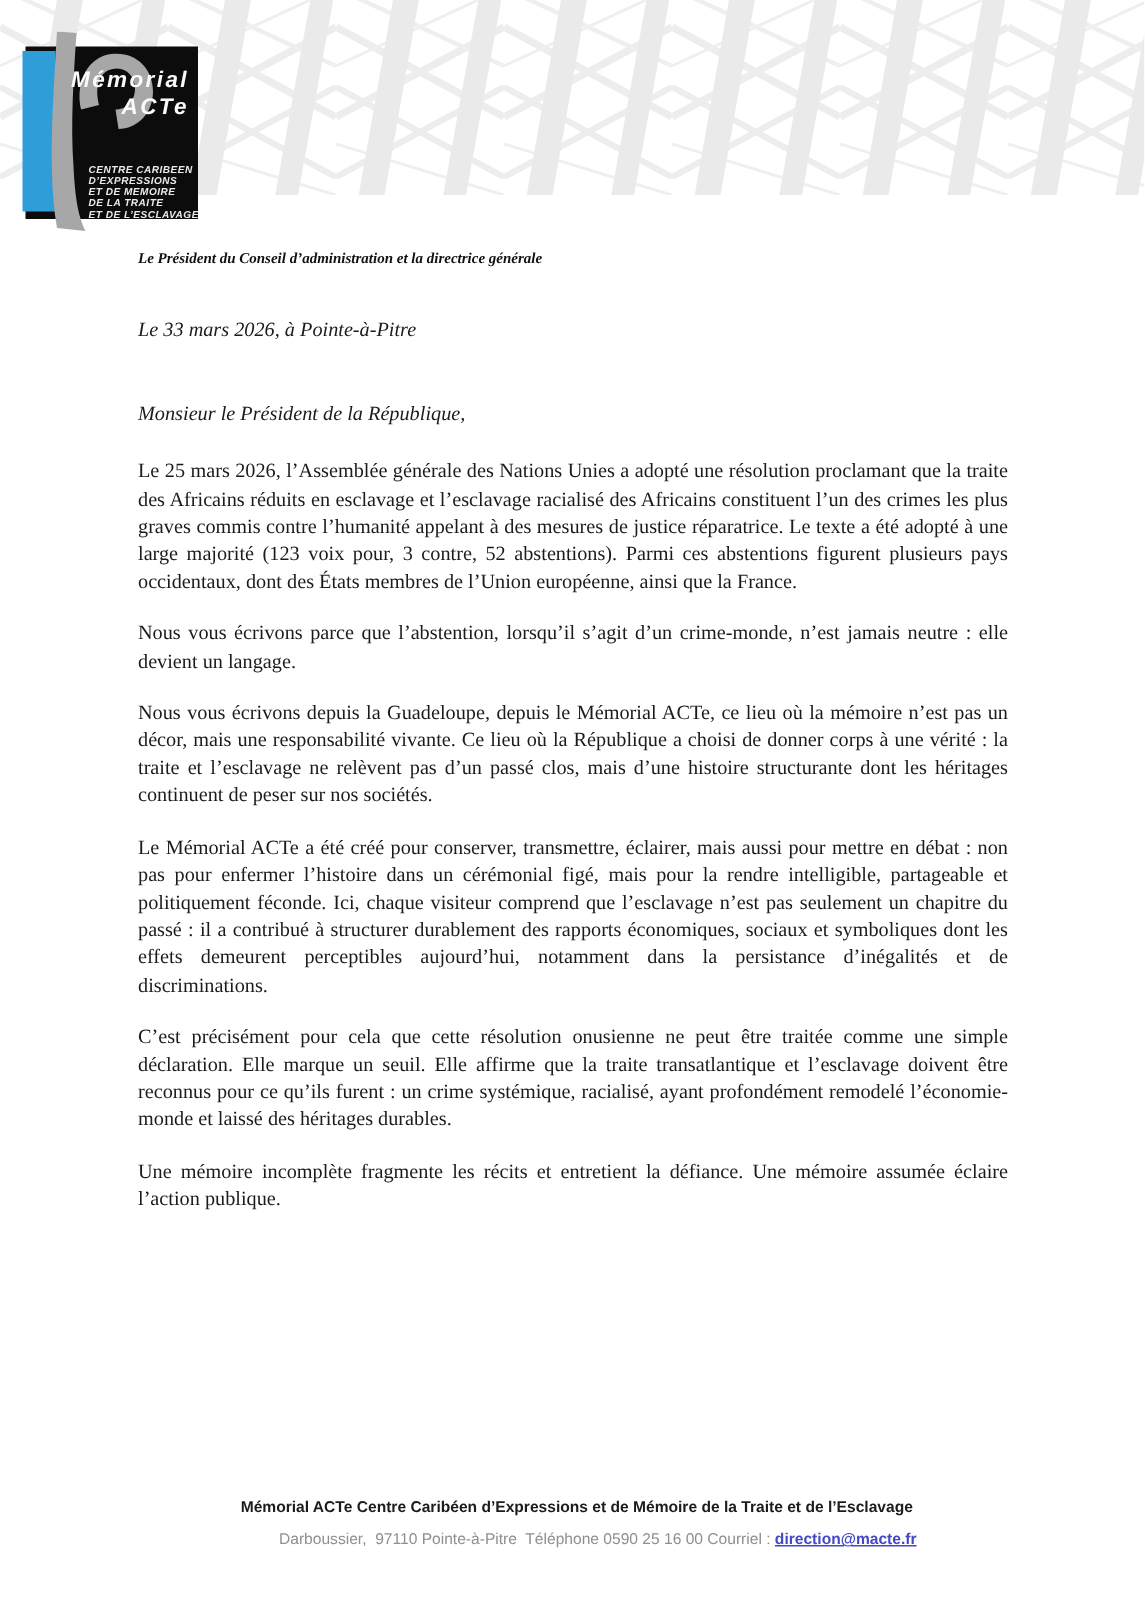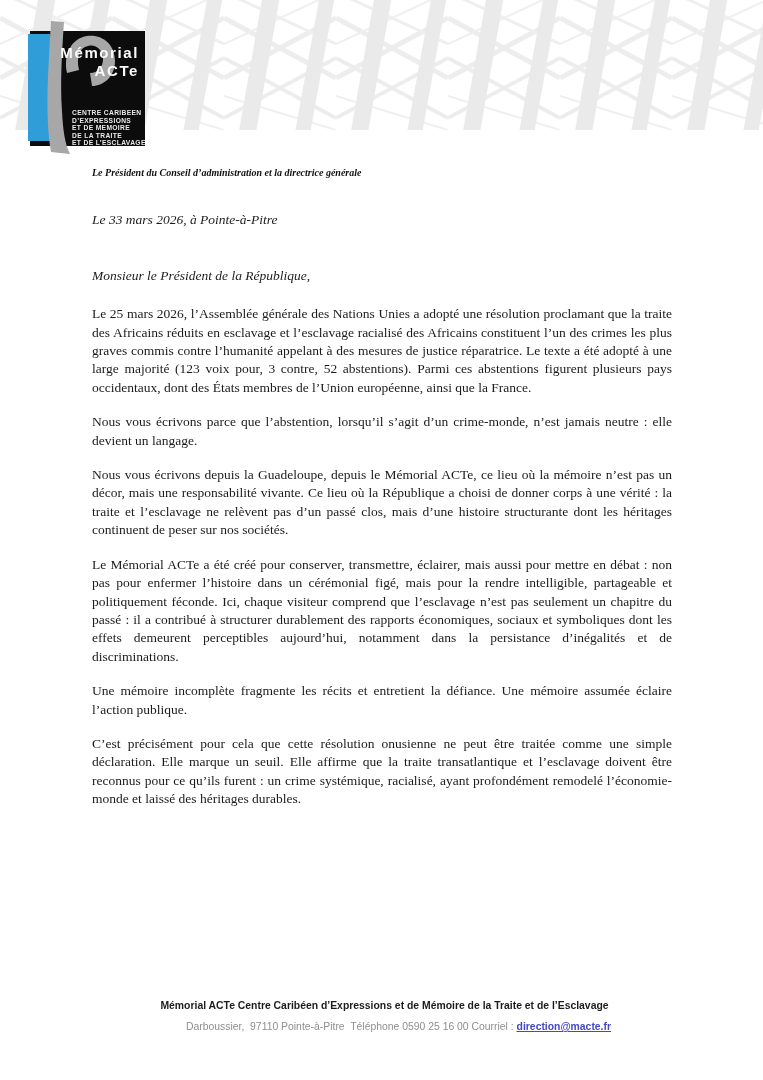--- a/index.html
+++ b/index.html
@@ -7,21 +7,21 @@
   .page{
     position:relative;
     width:763px;height:1080px;
     background:#ffffff;
     overflow:hidden;
     font-family:"Liberation Serif", serif;
   }
   
   .mesh{position:absolute;top:0;left:0;width:763px;height:130px;}
   
-  .logo{position:absolute;top:21px;left:27px;width:124px;height:134px;}
+  .logo{position:absolute;top:21px;left:14px;width:124px;height:134px;font-style:italic;}
   .logo svg{display:block;}
   .logo text{font-family:"Liberation Sans", sans-serif;}
   .logo .brand{font-size:15px;font-weight:bold;letter-spacing:1.6px;fill:#fafafa;}
   .logo .sub{font-size:6.7px;letter-spacing:0.35px;fill:#e9e9e9;font-weight:bold;}
   
   .content{
     position:absolute;top:164px;left:92px;width:580px;
     color:#1b1b1b;font-size:13.5px;line-height:18.4px;
   }
   .heading{
@@ -89,22 +89,22 @@
 
   <div class="content">
     <h1 class="heading">Le Président du Conseil d’administration et la directrice générale</h1>
     <p class="dateline">Le 33 mars 2026, à Pointe-à-Pitre</p>
     <p class="salutation">Monsieur le Président de la République,</p>
 
     <p class="body-par">Le 25 mars 2026, l’Assemblée générale des Nations Unies a adopté une résolution proclamant que la traite des Africains réduits en esclavage et l’esclavage racialisé des Africains constituent l’un des crimes les plus graves commis contre l’humanité appelant à des mesures de justice réparatrice. Le texte a été adopté à une large majorité (123 voix pour, 3 contre, 52 abstentions). Parmi ces abstentions figurent plusieurs pays occidentaux, dont des États membres de l’Union européenne, ainsi que la France.</p>
     <p class="body-par">Nous vous écrivons parce que l’abstention, lorsqu’il s’agit d’un crime-monde, n’est jamais neutre : elle devient un langage.</p>
     <p class="body-par">Nous vous écrivons depuis la Guadeloupe, depuis le Mémorial ACTe, ce lieu où la mémoire n’est pas un décor, mais une responsabilité vivante. Ce lieu où la République a choisi de donner corps à une vérité : la traite et l’esclavage ne relèvent pas d’un passé clos, mais d’une histoire structurante dont les héritages continuent de peser sur nos sociétés.</p>
     <p class="body-par">Le Mémorial ACTe a été créé pour conserver, transmettre, éclairer, mais aussi pour mettre en débat : non pas pour enfermer l’histoire dans un cérémonial figé, mais pour la rendre intelligible, partageable et politiquement féconde. Ici, chaque visiteur comprend que l’esclavage n’est pas seulement un chapitre du passé : il a contribué à structurer durablement des rapports économiques, sociaux et symboliques dont les effets demeurent perceptibles aujourd’hui, notamment dans la persistance d’inégalités et de discriminations.</p>
+    <p class="body-par">C’est précisément pour cela que cette résolution onusienne ne peut être traitée comme une simple déclaration. Elle marque un seuil. Elle affirme que la traite transatlantique et l’esclavage doivent être reconnus pour ce qu’ils furent : un crime systémique, racialisé, ayant profondément remodelé l’économie-monde et laissé des héritages durables.</p>
     <p class="body-par">Une mémoire incomplète fragmente les récits et entretient la défiance. Une mémoire assumée éclaire l’action publique.</p>
-    <p class="body-par">C’est précisément pour cela que cette résolution onusienne ne peut être traitée comme une simple déclaration. Elle marque un seuil. Elle affirme que la traite transatlantique et l’esclavage doivent être reconnus pour ce qu’ils furent : un crime systémique, racialisé, ayant profondément remodelé l’économie-monde et laissé des héritages durables.</p>
   </div>
 
   <div class="footer">
     <div class="footer-org">Mémorial ACTe Centre Caribéen d’Expressions et de Mémoire de la Traite et de l’Esclavage</div>
     <div class="footer-contact"><span>Darboussier,  97110 Pointe-à-Pitre  Téléphone 0590 25 16 00 Courriel : </span><a href="#">direction@macte.fr</a></div>
   </div>
 
 </div>
 
 </body></html>

